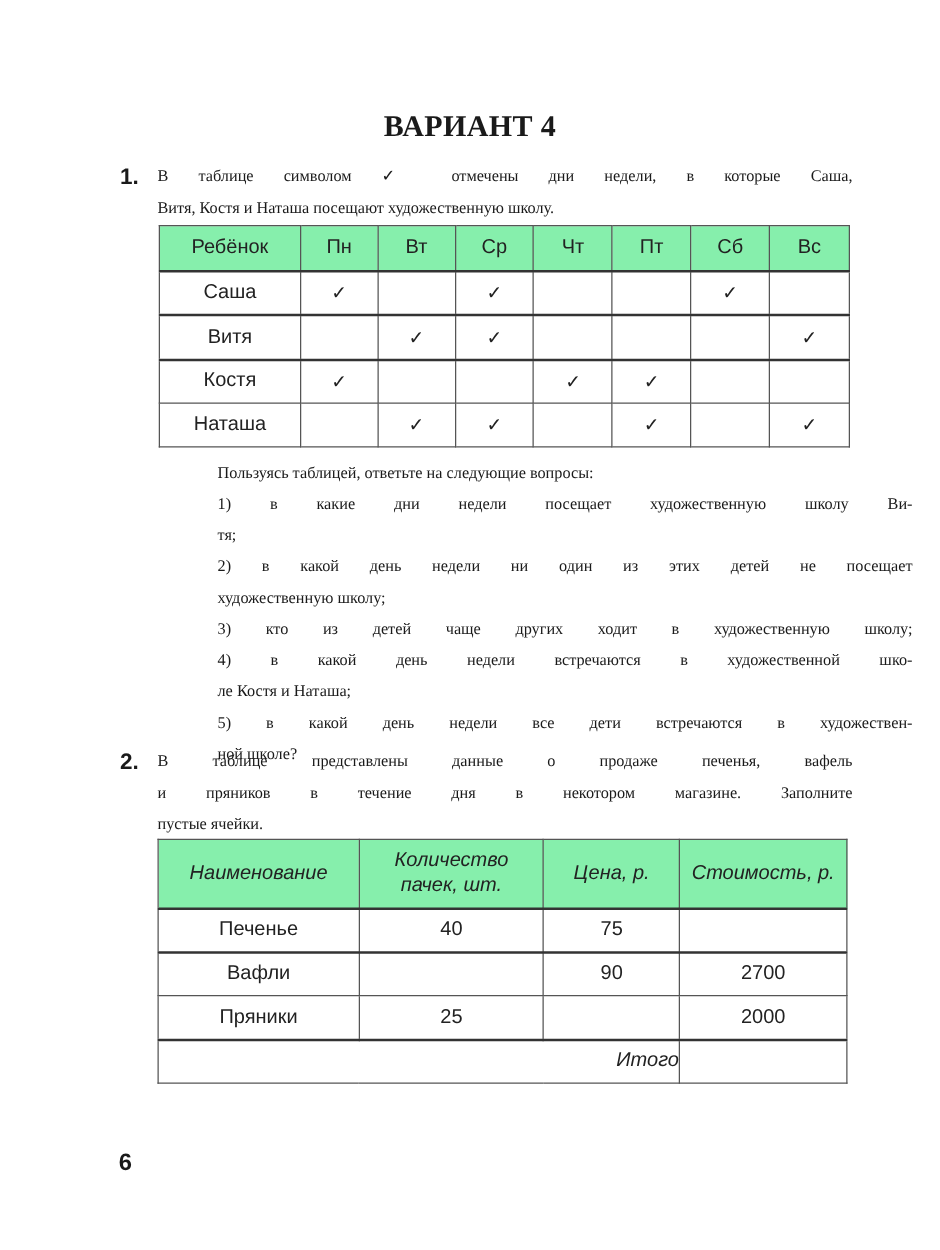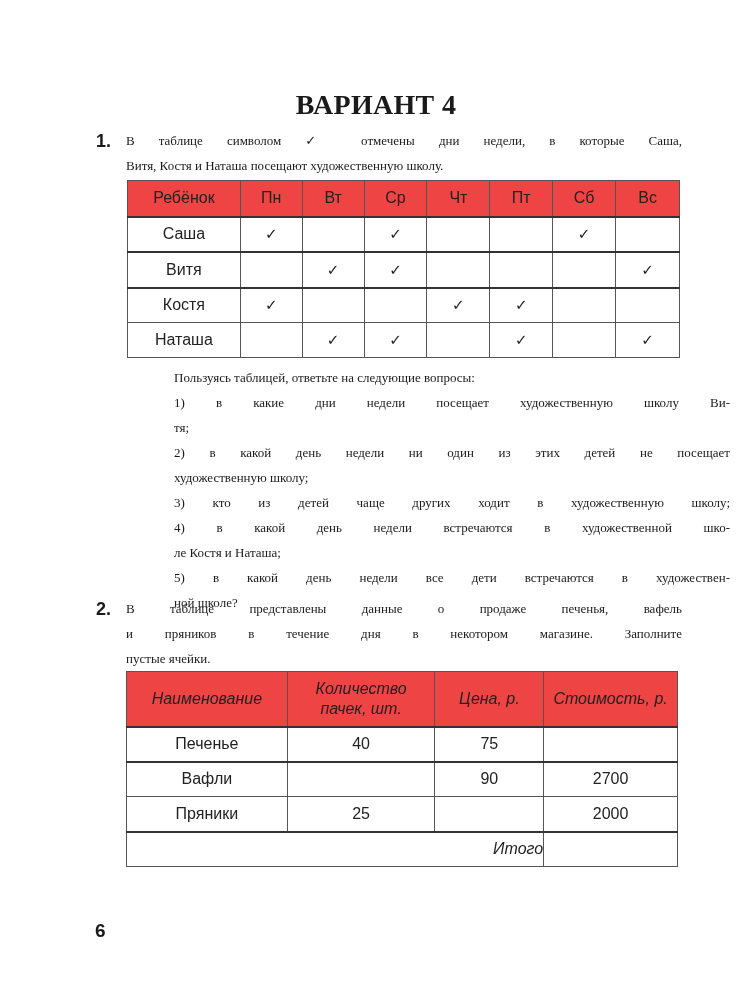--- a/index.html
+++ b/index.html
@@ -3,41 +3,41 @@
 <meta charset="utf-8">
 <style>
   html, body { margin: 0; padding: 0; }
   body {
     width: 752px; height: 1000px; background: #ffffff; position: relative;
     overflow: hidden; color: #1a1a1a;
     font-family: "Liberation Serif", "DejaVu Serif", serif;
   }
   .title {
     position: absolute; left: 0; width: 752px; top: 89px; text-align: center;
-    font-weight: bold; font-size: 28px; letter-spacing: 0.3px;
+    font-weight: bold; font-size: 24px; letter-spacing: 0.3px;
   }
   .task-num {
     position: absolute; left: 96px; font-family: "Liberation Sans", "DejaVu Sans", sans-serif;
     font-weight: bold; font-size: 18px;
   }
   .para {
     position: absolute; left: 126px; width: 556px; font-size: 13px; line-height: 25px;
     text-align: justify;
   }
   .line { display: block; white-space: nowrap; }
   .line.just { text-align: justify; text-align-last: justify; white-space: normal; }
   table {
     position: absolute; border-collapse: collapse;
     font-family: "Liberation Sans", "DejaVu Sans", sans-serif; font-size: 16px; color: #222;
   }
   td, th {
     border: 1px solid #555; text-align: center; vertical-align: middle; padding: 0;
     font-weight: normal;
   }
-  th { background: #ef4444; }
+  th { background: #86efac; }
   table { border: 1.5px solid #444; }
   .thick-bottom { border-bottom: 2px solid #333; }
   .check { font-size: 15px; color: #222; }
   .itogo { text-align: right; font-style: italic; }
   .page-num {
     position: absolute; left: 95px; top: 920px;
     font-family: "Liberation Sans", "DejaVu Sans", sans-serif; font-weight: bold; font-size: 19px;
   }
 </style>
 </head>

